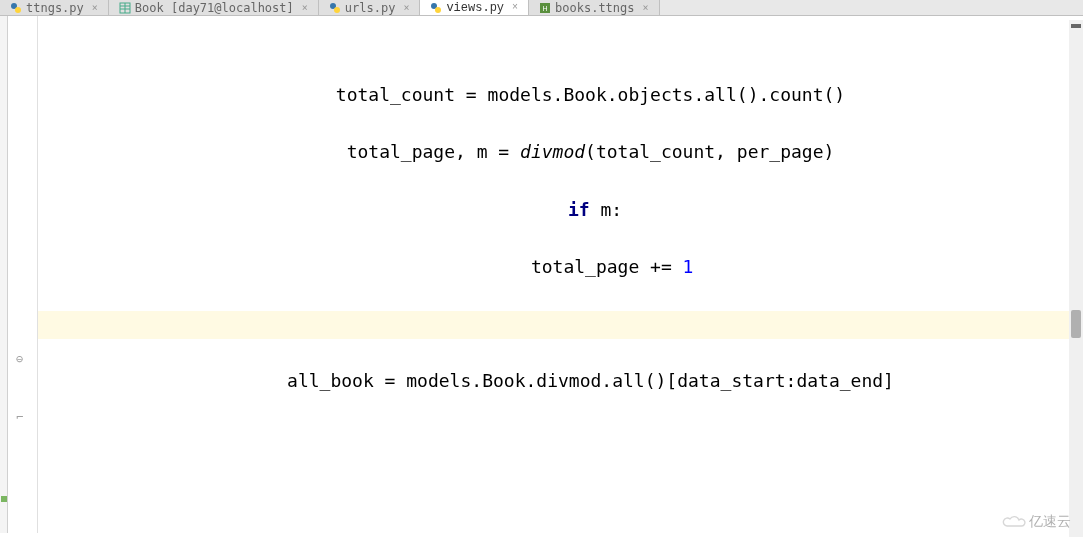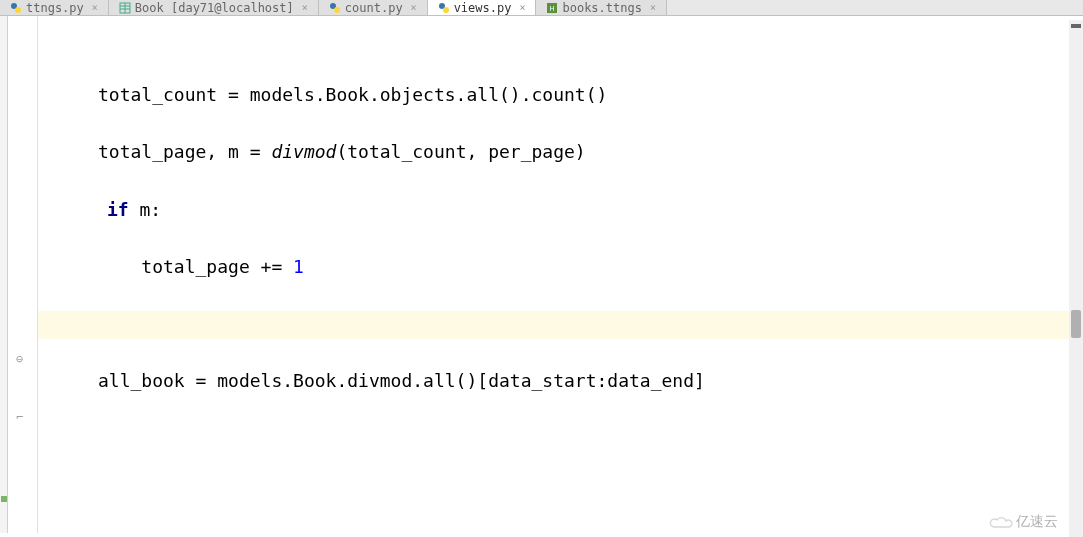--- a/index.html
+++ b/index.html
@@ -28,20 +28,21 @@
       border-right: 1px solid #c0c0c0;
       background: #e0e0e0;
       font-size: 12px;
       color: #666;
       gap: 4px;
       white-space: nowrap;
     }
     .tab.active {
       background: #ffffff;
       color: #333;
+      font-family: Liberation Mono, monospace;
     }
     .tab-icon {
       width: 12px;
       height: 12px;
       display: inline-flex;
       align-items: center;
       justify-content: center;
     }
     .tab-close {
       font-size: 10px;
@@ -64,20 +65,21 @@
       color: #a0a0a0;
       font-size: 12px;
     }
     .code-area {
       flex: 1;
       padding: 8px 0 8px 60px;
       overflow: hidden;
       position: relative;
       line-height: 28.6px;
       white-space: pre;
+      text-align: center;
     }
     .line { white-space: pre; }
     .highlight-line {
       position: absolute;
       left: 0;
       right: 0;
       height: 28.6px;
       background: #fffae3;
       z-index: -1;
     }
@@ -103,24 +105,24 @@
     }
     .mini-mark {
       position: absolute;
       right: 2px;
       width: 10px;
       height: 4px;
       background: #666;
     }
     .watermark {
       position: absolute;
-      right: 25px;
+      right: 12px;
       bottom: 6px;
       display: flex;
-      align-items: flex-end;
+      align-items: center;
       gap: 0;
       color: #b0b0b0;
       font-size: 14px;
       font-family: sans-serif;
     }
     .watermark svg { opacity: 0.5; }
     .left-strip {
       width: 8px;
       background: #f4f4f4;
       border-right: 1px solid #d0d0d0;
@@ -160,21 +162,21 @@
     <span>Book [day71@localhost]</span>
     <span class="tab-close">×</span>
   </div>
   <div class="tab">
     <span class="tab-icon">
       <svg width="12" height="12" viewBox="0 0 12 12">
           <circle cx="4" cy="4" r="3" fill="#3776ab"></circle>
           <circle cx="8" cy="8" r="3" fill="#ffd43b"></circle>
         </svg>
     </span>
-    <span>count.py</span>
+    <span>urls.py</span>
     <span class="tab-close">×</span>
   </div>
   <div class="tab active">
     <span class="tab-icon">
       <svg width="12" height="12" viewBox="0 0 12 12">
           <circle cx="4" cy="4" r="3" fill="#3776ab"></circle>
           <circle cx="8" cy="8" r="3" fill="#ffd43b"></circle>
         </svg>
     </span>
     <span>views.py</span>

